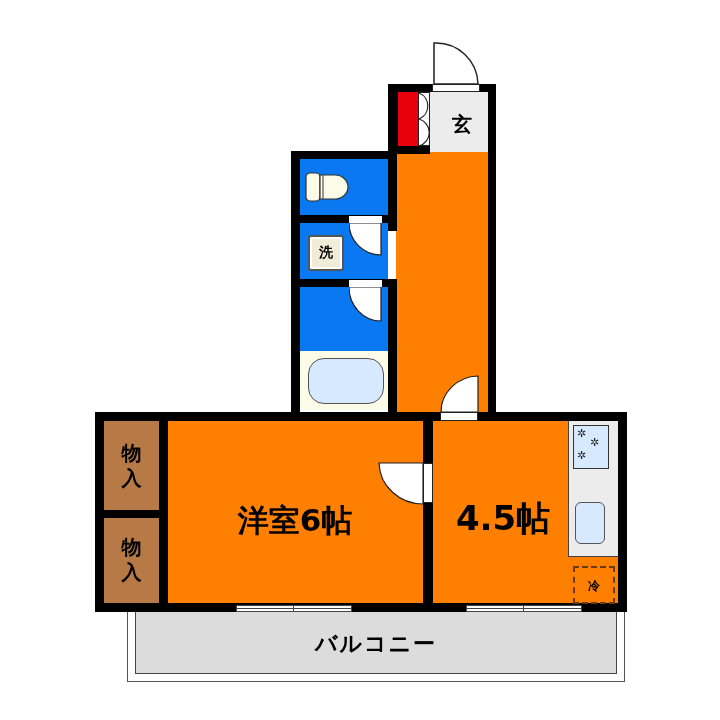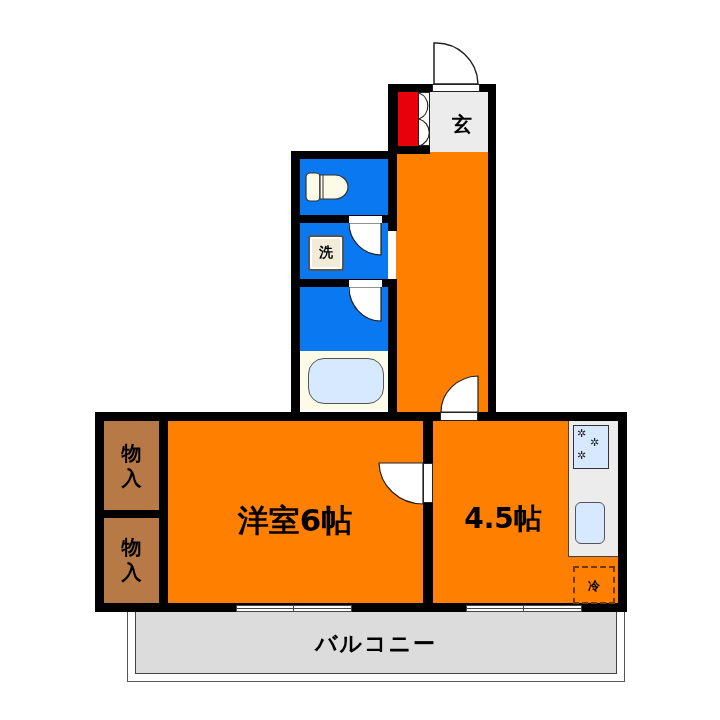--- a/index.html
+++ b/index.html
@@ -135,14 +135,14 @@
   <span>入</span>
 </div>
 <div class="label vlabel" style="left:104px;top:522px;width:55px;height:76px;font-size:20px;">
   <span>物</span>
   <span>入</span>
 </div>
 
 <div class="label" style="left:210px;top:496px;width:170px;height:50px;font-size:31px;">洋室6帖</div>
 
 <div class="label vlabel" style="left:448px;top:474px;width:110px;height:90px;font-size:32px;line-height:1.05;">
-  <span style="font-size:28px;">4.5帖</span>
+  <span style="font-size:34px;">4.5帖</span>
 </div>
 
 </body></html>

